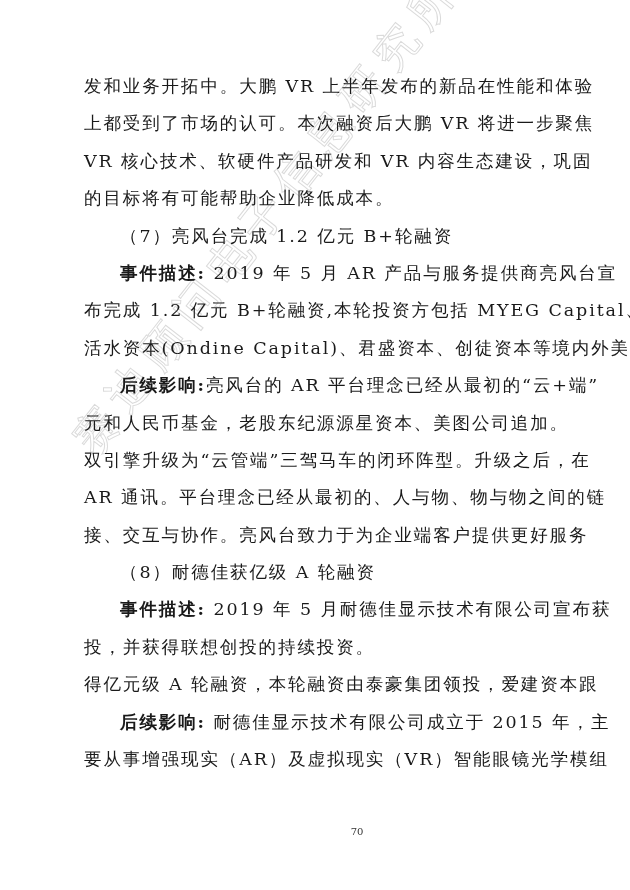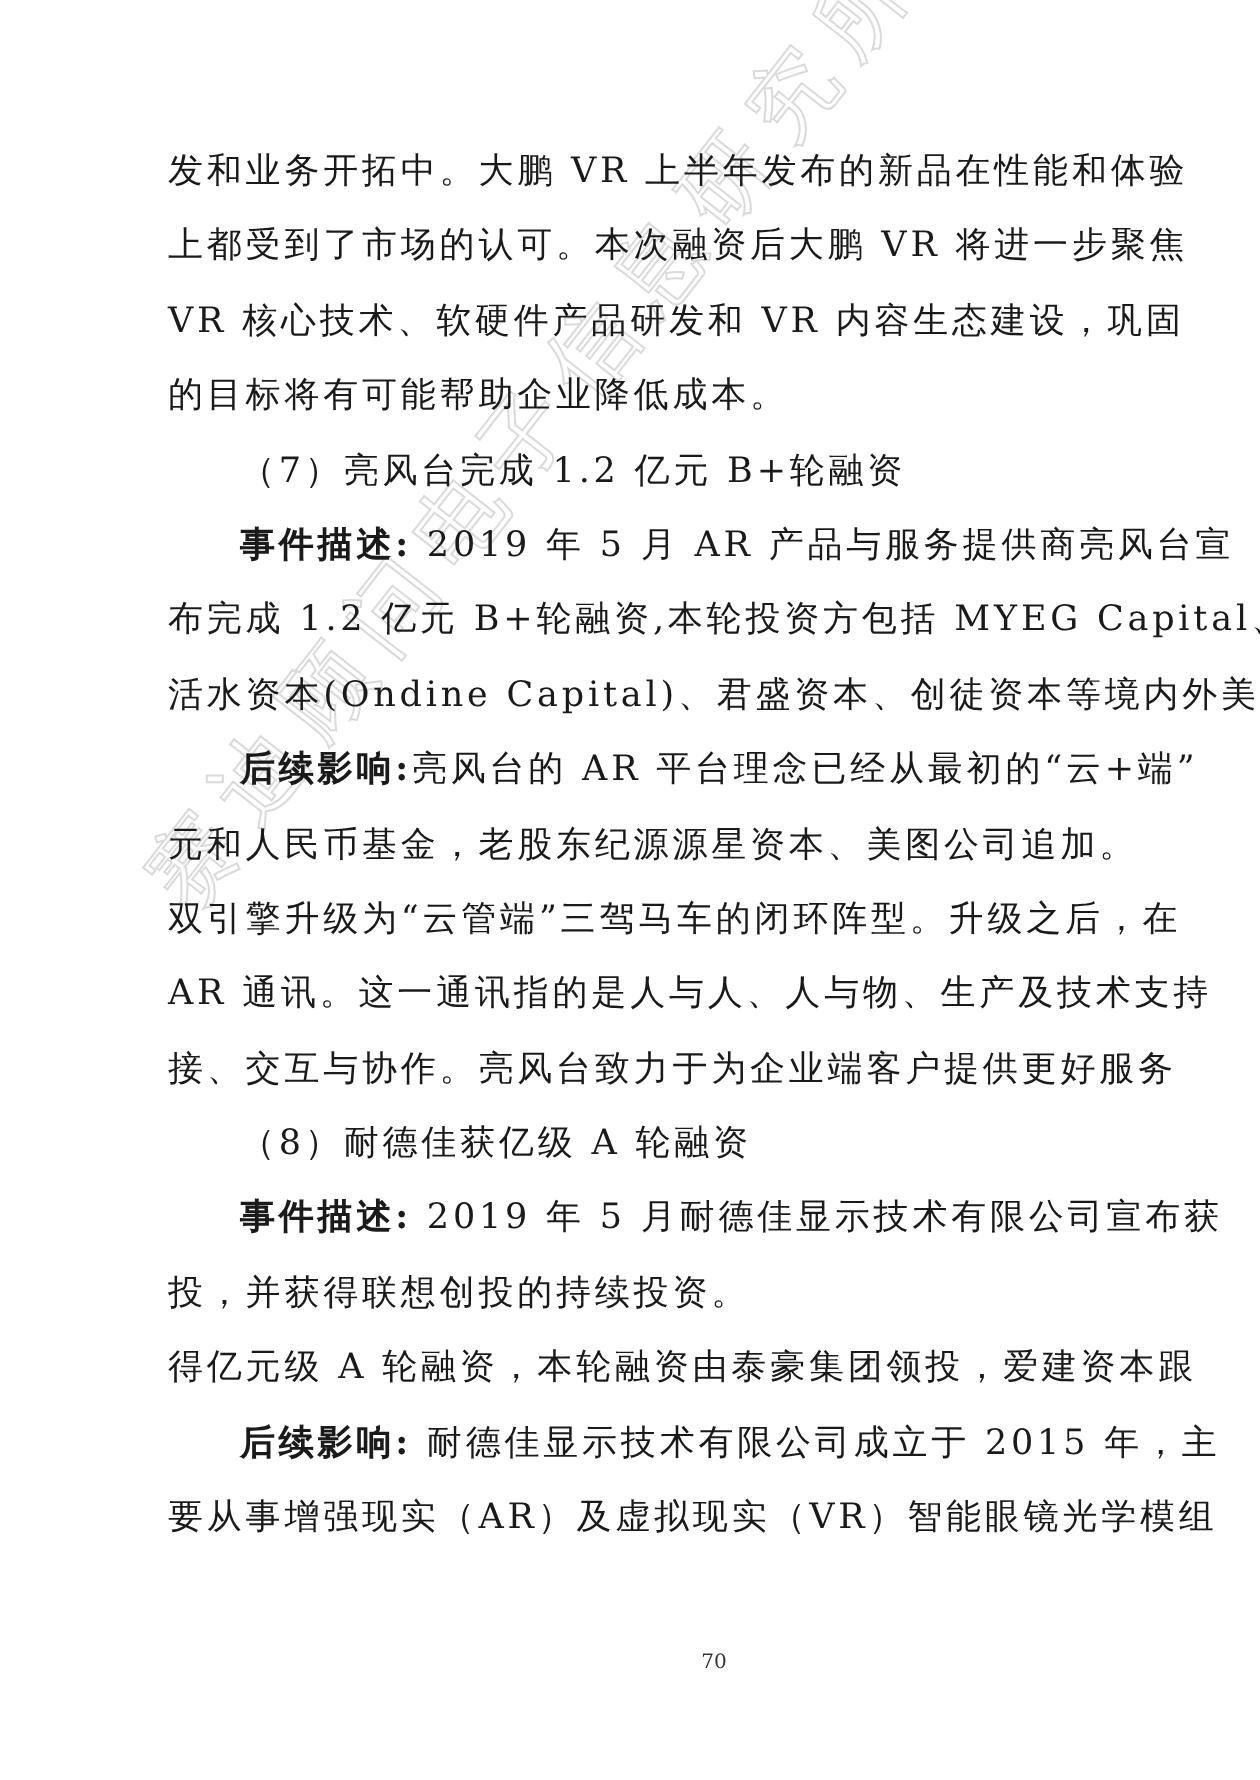--- a/index.html
+++ b/index.html
@@ -40,21 +40,21 @@
     <div class="line">VR 核心技术、软硬件产品研发和 VR 内容生态建设，巩固</div>
     <div class="line">的目标将有可能帮助企业降低成本。</div>
 
     <div class="line heading">（7）亮风台完成 1.2 亿元 B+轮融资</div>
     <div class="line indent"><span class="bold">事件描述:</span><span> 2019 年 5 月 AR 产品与服务提供商亮风台宣</span></div>
     <div class="line">布完成 1.2 亿元 B+轮融资,本轮投资方包括 MYEG Capital、</div>
     <div class="line">活水资本(Ondine Capital)、君盛资本、创徒资本等境内外美</div>
     <div class="line indent"><span class="bold">后续影响:</span><span>亮风台的 AR 平台理念已经从最初的“云+端”</span></div>
     <div class="line">元和人民币基金，老股东纪源源星资本、美图公司追加。</div>
     <div class="line">双引擎升级为“云管端”三驾马车的闭环阵型。升级之后，在</div>
-    <div class="line">AR 通讯。这一通讯指的是人与人、人与物、生产及技术支持</div>
+    <div class="line">AR 通讯。平台理念已经从最初的、人与物、物与物之间的链</div>
     <div class="line">接、交互与协作。亮风台致力于为企业端客户提供更好服务</div>
 
     <div class="line heading">（8）耐德佳获亿级 A 轮融资</div>
     <div class="line indent"><span class="bold">事件描述:</span><span> 2019 年 5 月耐德佳显示技术有限公司宣布获</span></div>
     <div class="line">投，并获得联想创投的持续投资。</div>
     <div class="line">得亿元级 A 轮融资，本轮融资由泰豪集团领投，爱建资本跟</div>
     <div class="line indent"><span class="bold">后续影响:</span><span> 耐德佳显示技术有限公司成立于 2015 年，主</span></div>
     <div class="line">要从事增强现实（AR）及虚拟现实（VR）智能眼镜光学模组</div>
   </div>
 

